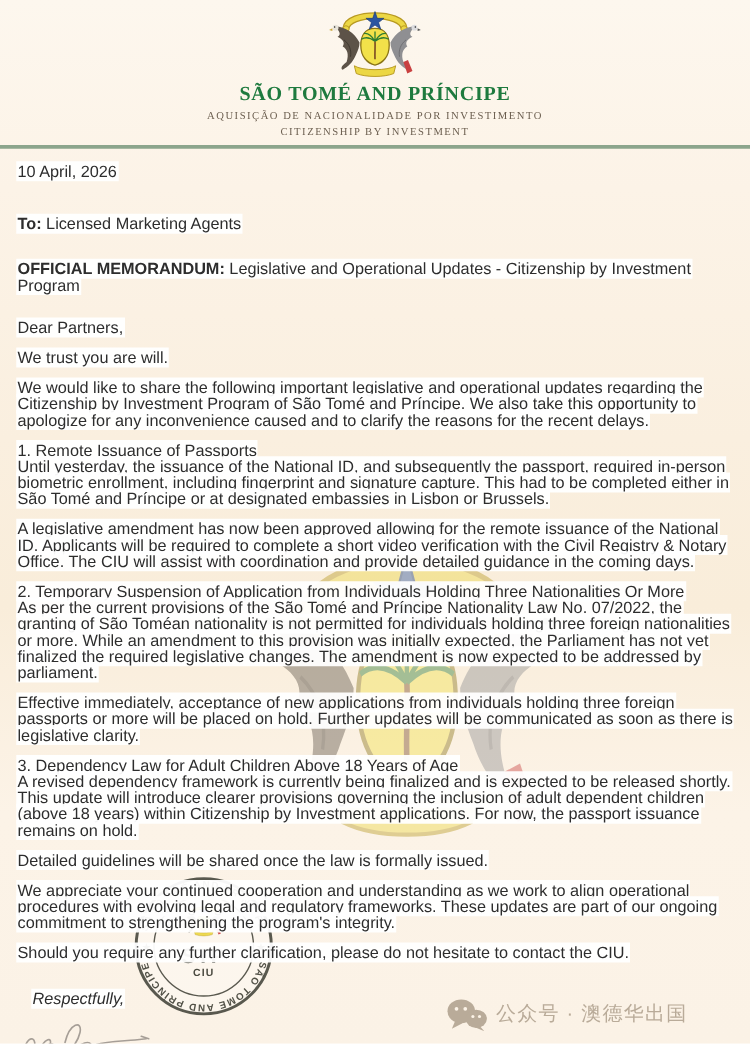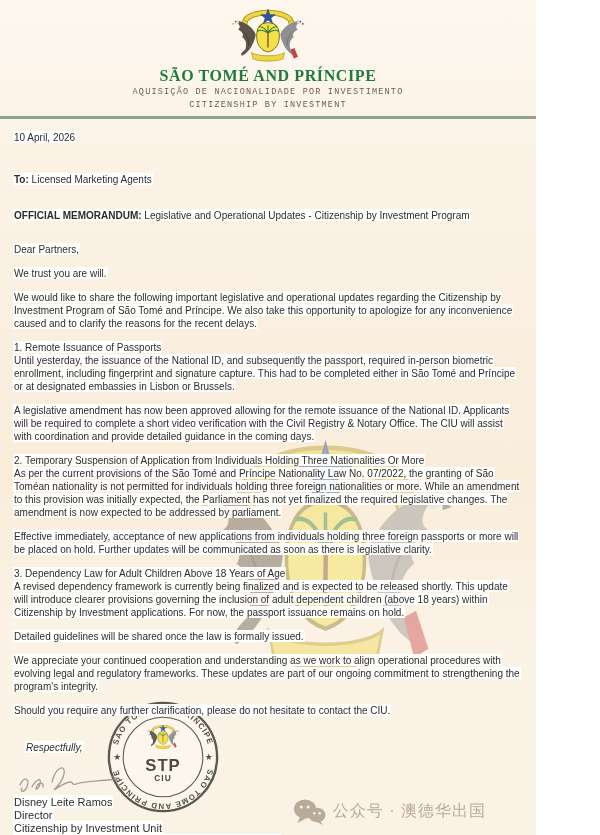--- a/index.html
+++ b/index.html
@@ -1,31 +1,31 @@
 <!DOCTYPE html>
 <html><head>
 <meta charset="utf-8">
 <style>
   html,body { margin:0; padding:0; background:#ffffff; }
   .page {
-    position:relative; width:536px; height:835px; overflow:hidden;
+    position:relative; width:600px; height:835px; overflow:hidden;
     background:linear-gradient(180deg,#fdf7ee 0%,#fcf3e7 18%,#faefdf 42%,#f9edda 58%,#fcf3e7 78%,#fbf2e6 100%);
     font-family:"Liberation Sans", sans-serif; color:#2d2d2d;
   }
   
   .header { text-align:center; padding-top:2px; position:relative; z-index:2; }
   .emblem { display:block; margin:0 auto; }
   .title { font-family:"Liberation Serif", serif; font-weight:bold; font-size:16px;
            color:#1e7a3e; letter-spacing:0.6px; margin-top:3px; }
-  .subtitle { font-family:Liberation Mono, monospace; font-size:8.5px; color:#6b5e4f;
+  .subtitle { font-family:Liberation Serif, serif; font-size:8.5px; color:#6b5e4f;
               letter-spacing:1.2px; line-height:10.5px; margin-top:2px; }
   .divider { height:3px; background:#8ca58c; margin-top:6px; }
   
   .content { position:relative; z-index:2; padding:0 13px; font-size:11px; line-height:13px; }
-  .content p, .content h3 { margin:0; font-size:10px; line-height:13px; }
+  .content p, .content h3 { margin:0; font-size:13px; line-height:13px; }
   .hl { background:rgba(255,255,255,0.95); padding:0.5px 1px;
         box-decoration-break:clone; -webkit-box-decoration-break:clone; }
   .i { font-style:italic; }
   h3.sec-h { font-weight:normal; }
   .mt-first { margin-top:11px !important; }
   .mt-to    { margin-top:29px !important; }
   .mt-memo  { margin-top:23px !important; }
   .mt-dear  { margin-top:21px !important; }
   .mt-p     { margin-top:11px !important; }
   .mt-0     { margin-top:0 !important; }

